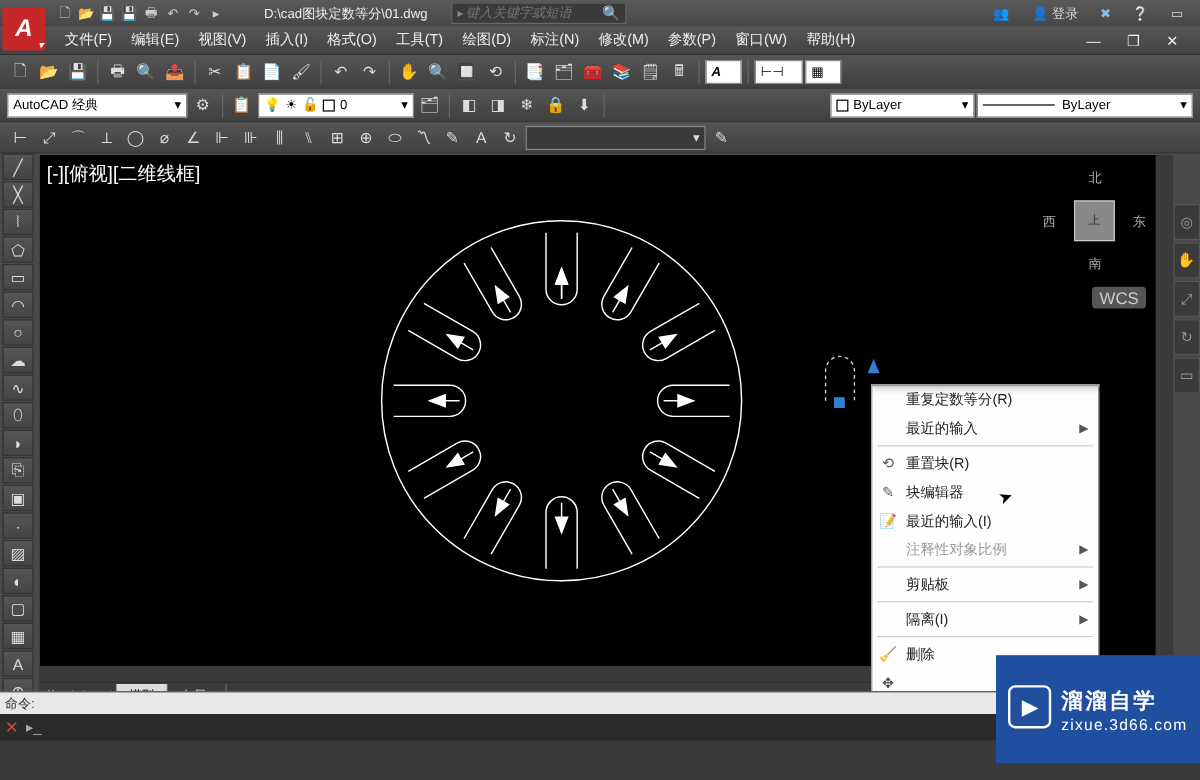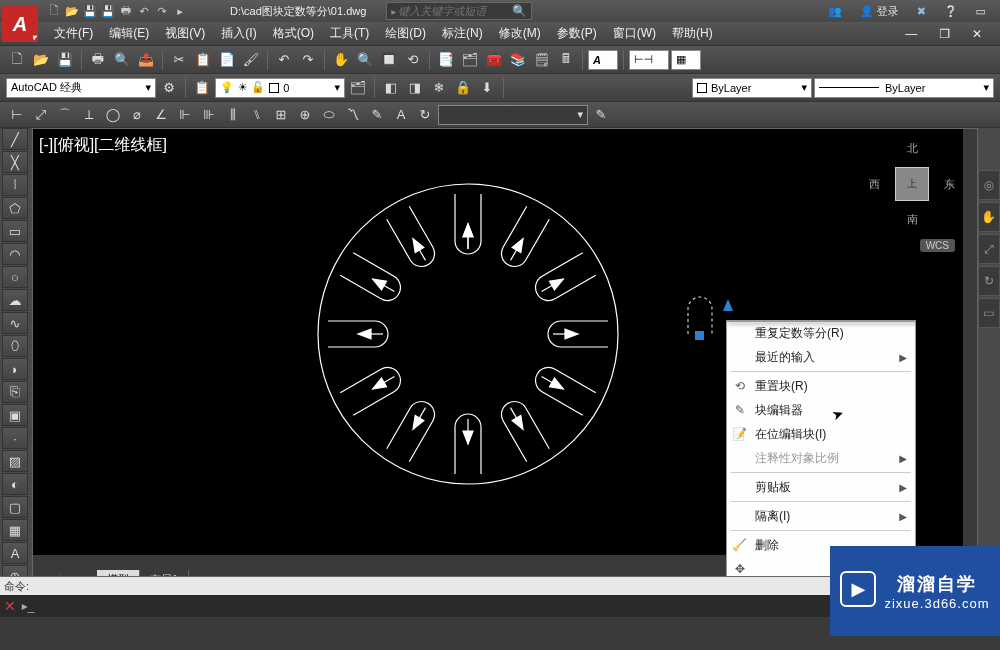--- a/index.html
+++ b/index.html
@@ -2,21 +2,21 @@
 <html><head>
 <meta charset="utf-8">
 <style>
 * { box-sizing: border-box; margin: 0; padding: 0; user-select: none; }
 body { font-family: "Microsoft YaHei", SimSun, sans-serif; font-size: 12px; background: #4a4a4a; width: 1000px; height: 650px; overflow: hidden; position: relative; }
 
 
 .title-bar { height: 22px; background: linear-gradient(#5a5a5a,#474747); display: flex; align-items: center; color: #ddd; }
 .title-left { display: flex; gap: 2px; padding: 0 4px; }
 .title-icon { width: 16px; height: 16px; display: flex; align-items: center; justify-content: center; font-size: 11px; color: #ccc; }
-.title-path { flex: 0 0 auto; padding: 0 8px; font-size: 11px; color: #eee; margin-left: 30px; }
+.title-path { flex: 0 0 auto; padding: 0 8px; font-size: 11px; color: #eee; margin-left: 20px; }
 .search-box { display: flex; align-items: center; background: #3a3a3a; border: 1px solid #666; height: 18px; padding: 0 4px; margin-left: 12px; }
 .search-box input { background: transparent; border: none; color: #aaa; font-size: 11px; width: 110px; outline: none; font-style: italic; }
 .title-right { margin-left: auto; display: flex; gap: 6px; align-items: center; padding-right: 8px; }
 .title-right .btn { padding: 1px 6px; font-size: 11px; color: #ddd; }
 
 
 .app-icon { width: 36px; height: 36px; position: absolute; left: 2px; top: 6px; background: #c62828; border-radius: 2px; display:flex; align-items:center; justify-content:center; color:#fff; font-weight:bold; font-size:20px; font-style:italic; z-index:5;}
 .app-icon::after{content:"▾"; position:absolute; right:2px; bottom:0; font-size:8px; color:#fff;}
 
 
@@ -53,21 +53,21 @@
 
 .slot-svg{position:absolute;left:635px;top:160px;}
 
 
 .viewcube{position:absolute;right:20px;top:10px;width:90px;height:90px;color:#aaa;font-size:11px;}
 .viewcube .face{position:absolute;left:28px;top:28px;width:34px;height:34px;background:#888;border:1px solid #ccc;display:flex;align-items:center;justify-content:center;color:#333;font-size:10px;}
 .viewcube .n{position:absolute;left:40px;top:2px;}
 .viewcube .s{position:absolute;left:40px;bottom:2px;}
 .viewcube .e{position:absolute;right:2px;top:38px;}
 .viewcube .w{position:absolute;left:2px;top:38px;}
-.wcs-badge{position:absolute;right:22px;top:110px;padding:1px 6px;background:#555;color:#ccc;border-radius:3px;font-size:10px;}
+.wcs-badge{position:absolute;right:22px;top:110px;padding:1px 6px;background:#555;color:#ccc;border-radius:3px;font-size:14px;}
 
 
 .right-nav{position:absolute;right:0;top:170px;width:22px;display:flex;flex-direction:column;gap:2px;}
 .right-nav .rn{width:22px;height:30px;background:#3a3a3a;border:1px solid #555;color:#999;display:flex;align-items:center;justify-content:center;font-size:12px;}
 
 
 .ctx{position:absolute;left:726px;top:320px;width:190px;background:#fefefe;border:1px solid #9a9a9a;box-shadow:2px 2px 4px rgba(0,0,0,.4);font-size:12px;color:#222;}
 .ctx .row{display:flex;align-items:center;height:24px;padding:0 8px 0 28px;position:relative;white-space:nowrap;}
 .ctx .row.sep{height:1px;background:#ccc;margin:2px 4px;padding:0;}
 .ctx .row .ico{position:absolute;left:4px;width:18px;text-align:center;font-size:12px;color:#555;}
@@ -80,21 +80,21 @@
 .cmd-area{position:absolute;left:0;right:0;bottom:0;height:74px;background:#3a3a3a;border-top:1px solid #666;}
 .cmd-line{height:18px;background:#e8e8e8;display:flex;align-items:center;padding:0 4px;font-size:11px;color:#333;}
 .cmd-input{height:22px;background:#2a2a2a;display:flex;align-items:center;padding:0 4px;}
 .cmd-input .x{color:#cc4444;font-size:14px;margin-right:6px;}
 .cmd-input .chev{color:#aaa;margin-right:4px;}
 .cmd-input input{flex:1;background:transparent;border:none;color:#888;font-style:italic;font-size:11px;outline:none;}
 
 
 .watermark{position:absolute;right:0;bottom:14px;width:170px;height:90px;background:#1f4f9e;display:flex;flex-direction:column;align-items:center;justify-content:center;color:#fff;}
 .watermark .play{width:36px;height:36px;border:2px solid #fff;border-radius:6px;display:flex;align-items:center;justify-content:center;font-size:18px;margin-bottom:4px;}
-.watermark .t1{font-size:18px;font-weight:bold;letter-spacing:2px;text-align:center;}
+.watermark .t1{font-size:18px;font-weight:bold;letter-spacing:2px;}
 .watermark .t2{font-size:13px;letter-spacing:1px;}
 .watermark-row{display:flex;align-items:center;gap:8px;}
 </style>
 </head>
 <body>
 
 <div class="title-bar">
   <div class="title-left" style="margin-left:42px;">
     <span class="title-icon">🗋</span>
     <span class="title-icon">📂</span>
@@ -389,21 +389,21 @@
   <div class="row">
       <span class="ico">⟲</span>
       <span>重置块(R)</span>
     </div>
   <div class="row hl">
       <span class="ico">✎</span>
       <span>块编辑器</span>
     </div>
   <div class="row">
       <span class="ico">📝</span>
-      <span>在位编辑块(I)</span>
+      <span>最近的输入(I)</span>
     </div>
   <div class="row disabled">
       <span>注释性对象比例</span>
       <span class="arrow">▶</span>
     </div>
   <div class="row sep"></div>
   <div class="row">
       <span>剪贴板</span>
       <span class="arrow">▶</span>
     </div>

